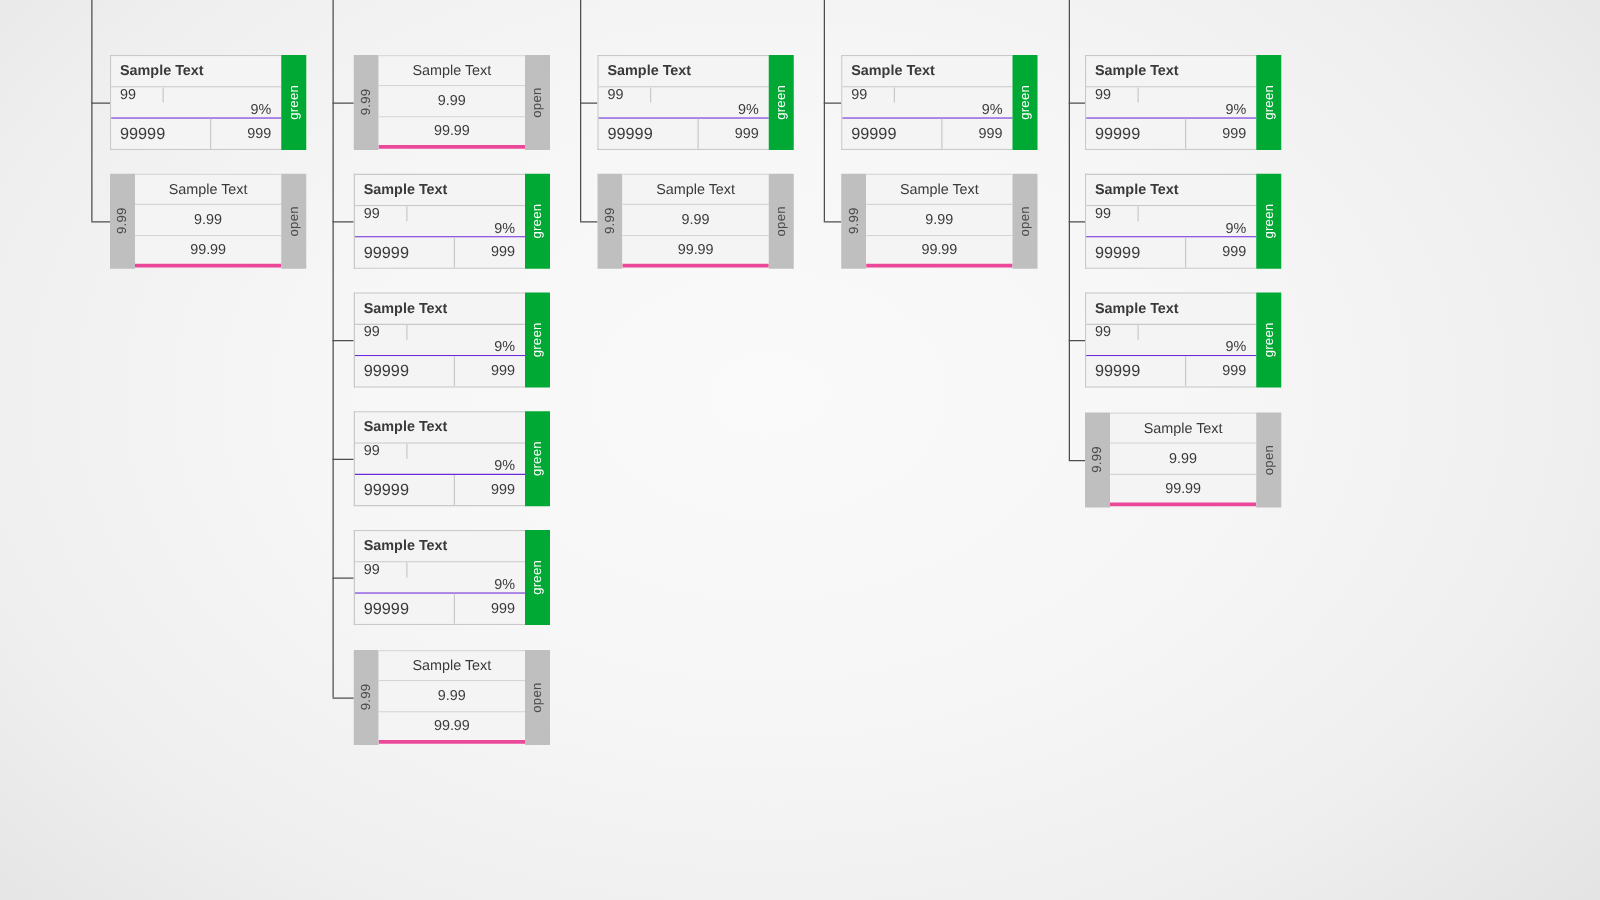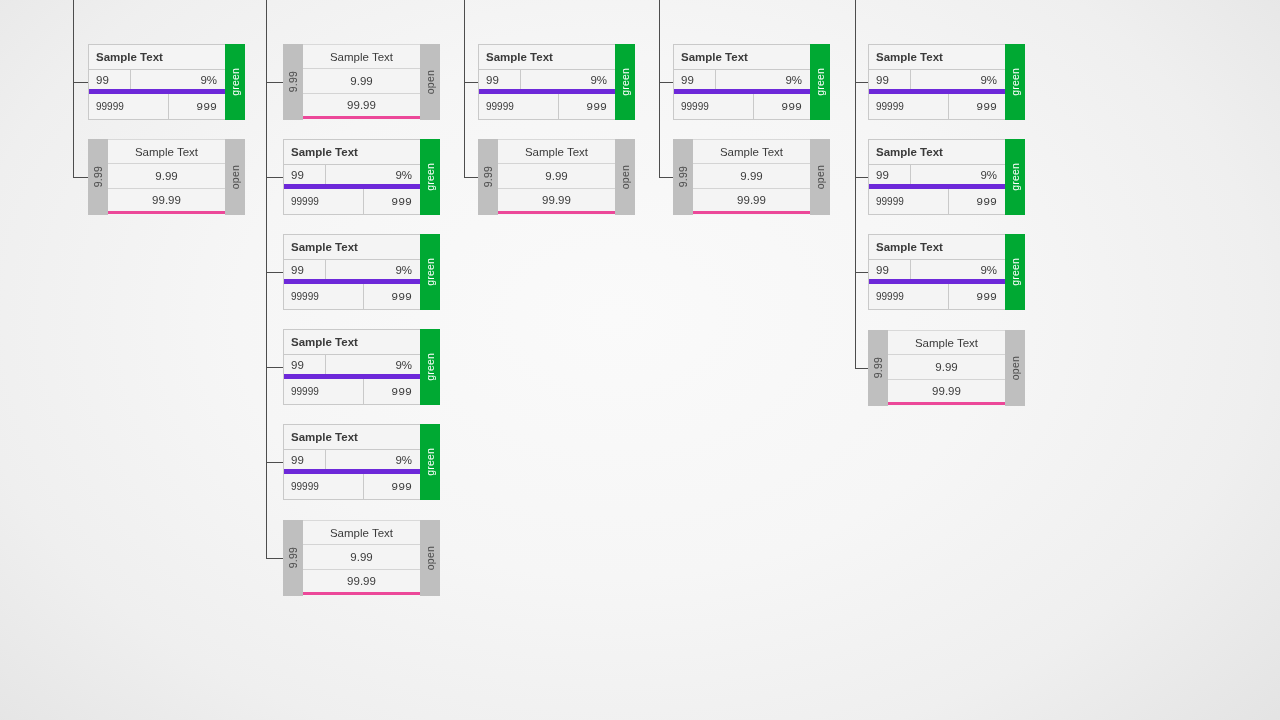--- a/index.html
+++ b/index.html
@@ -67,21 +67,22 @@
     background: #f4f4f4;
   }
   .node.green .r-mid,
   .node.green .r-bot {
     height: 25px;
     display: flex;
     box-sizing: border-box;
     background: #f4f4f4;
   }
   .node.green .r-mid {
-    border-bottom: 5px solid #6d28d9;
+    border-bottom: 1px solid #6d28d9;
+    flex-direction: column;
   }
   .node.green .r-mid .c-left {
     width: 42px;
     display: flex;
     align-items: center;
     padding-left: 7px;
     font-size: 11.5px;
     color: #3a3a3a;
     border-right: 1px solid #c9c9c9;
     box-sizing: border-box;
@@ -94,35 +95,34 @@
     padding-right: 8px;
     font-size: 11.5px;
     color: #3a3a3a;
     box-sizing: border-box;
   }
   .node.green .r-bot .c-left {
     width: 80px;
     display: flex;
     align-items: center;
     padding-left: 7px;
-    font-size: 10px;
+    font-size: 13px;
     color: #3a3a3a;
     border-right: 1px solid #c9c9c9;
     box-sizing: border-box;
   }
   .node.green .r-bot .c-right {
     flex: 1;
     display: flex;
     align-items: center;
     justify-content: flex-end;
     padding-right: 8px;
     font-size: 11.5px;
     color: #3a3a3a;
     box-sizing: border-box;
-    font-family: Liberation Mono, monospace;
   }
   .node.green .sidebar-right {
     width: 20px;
     background: #00a933;
     display: flex;
     align-items: center;
     justify-content: center;
     box-sizing: border-box;
   }
   .node.green .sidebar-right span {

